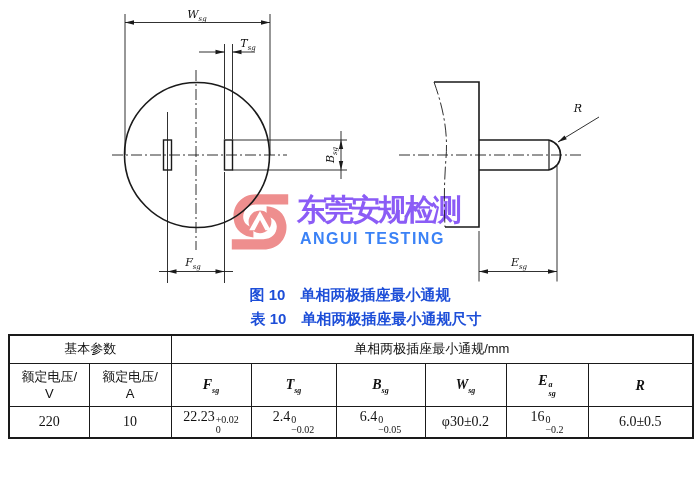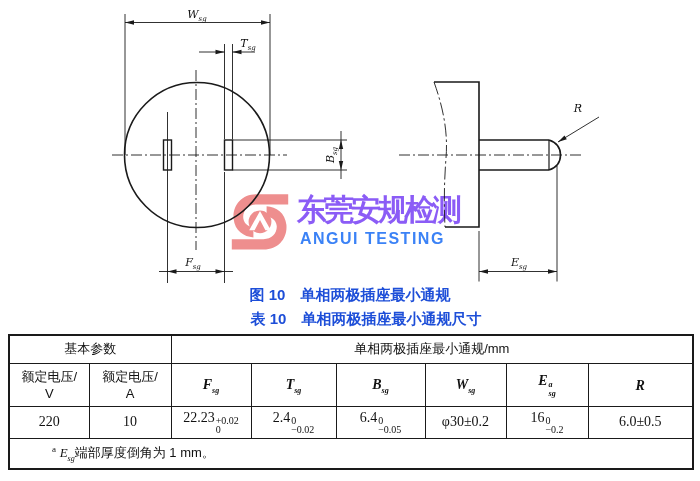--- a/index.html
+++ b/index.html
@@ -214,20 +214,14 @@
             <span>0</span>
             <span>−0.05</span>
           </span></td>
     <td class="num">φ30±0.2</td>
     <td class="num"><span>16</span><span class="tol">
             <span>0</span>
             <span>−0.2</span>
           </span></td>
     <td class="num">6.0±0.5</td>
   </tr>
-  <tr class="r4">
-    <td colspan="8" class="footnote-cell">
-      <sup class="fn-sup">a</sup>
-      <span class="fn-sym"><span>E</span><sub>sg</sub></span><span>端部厚度倒角为 1 mm。</span>
-    </td>
-  </tr>
 </tbody>
   </table>
 
 </body></html>

